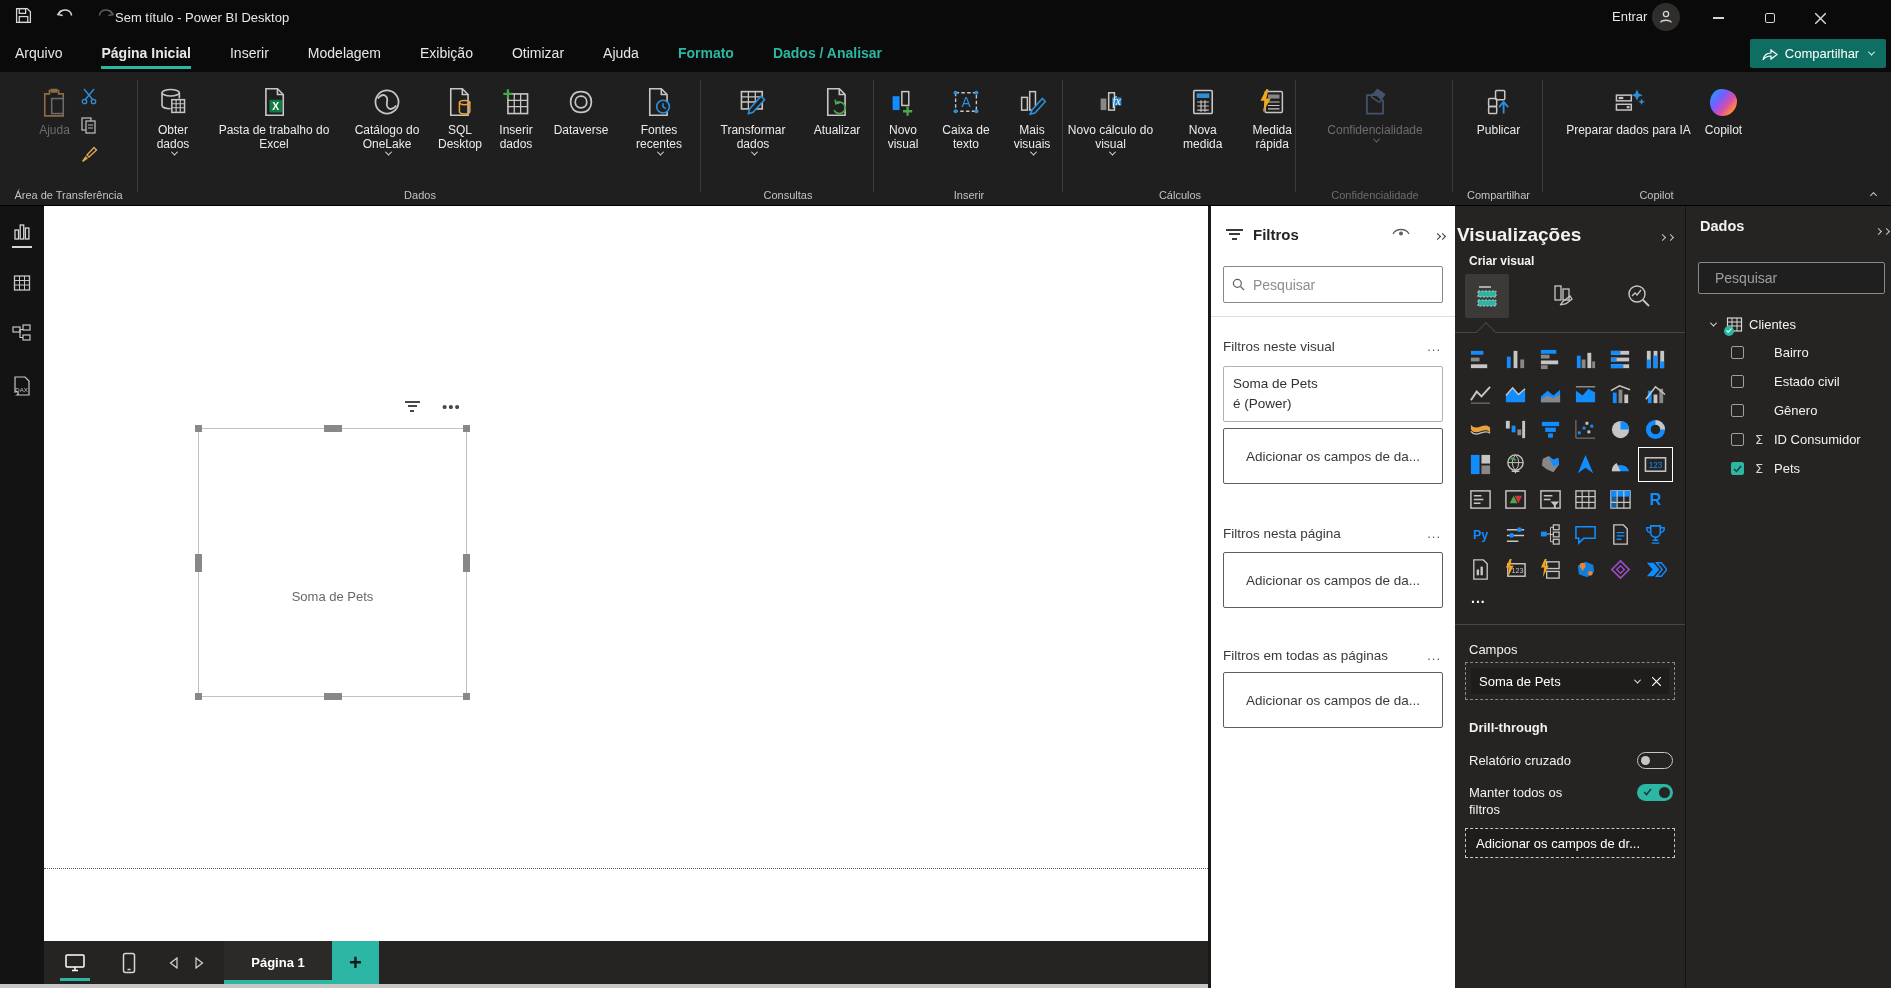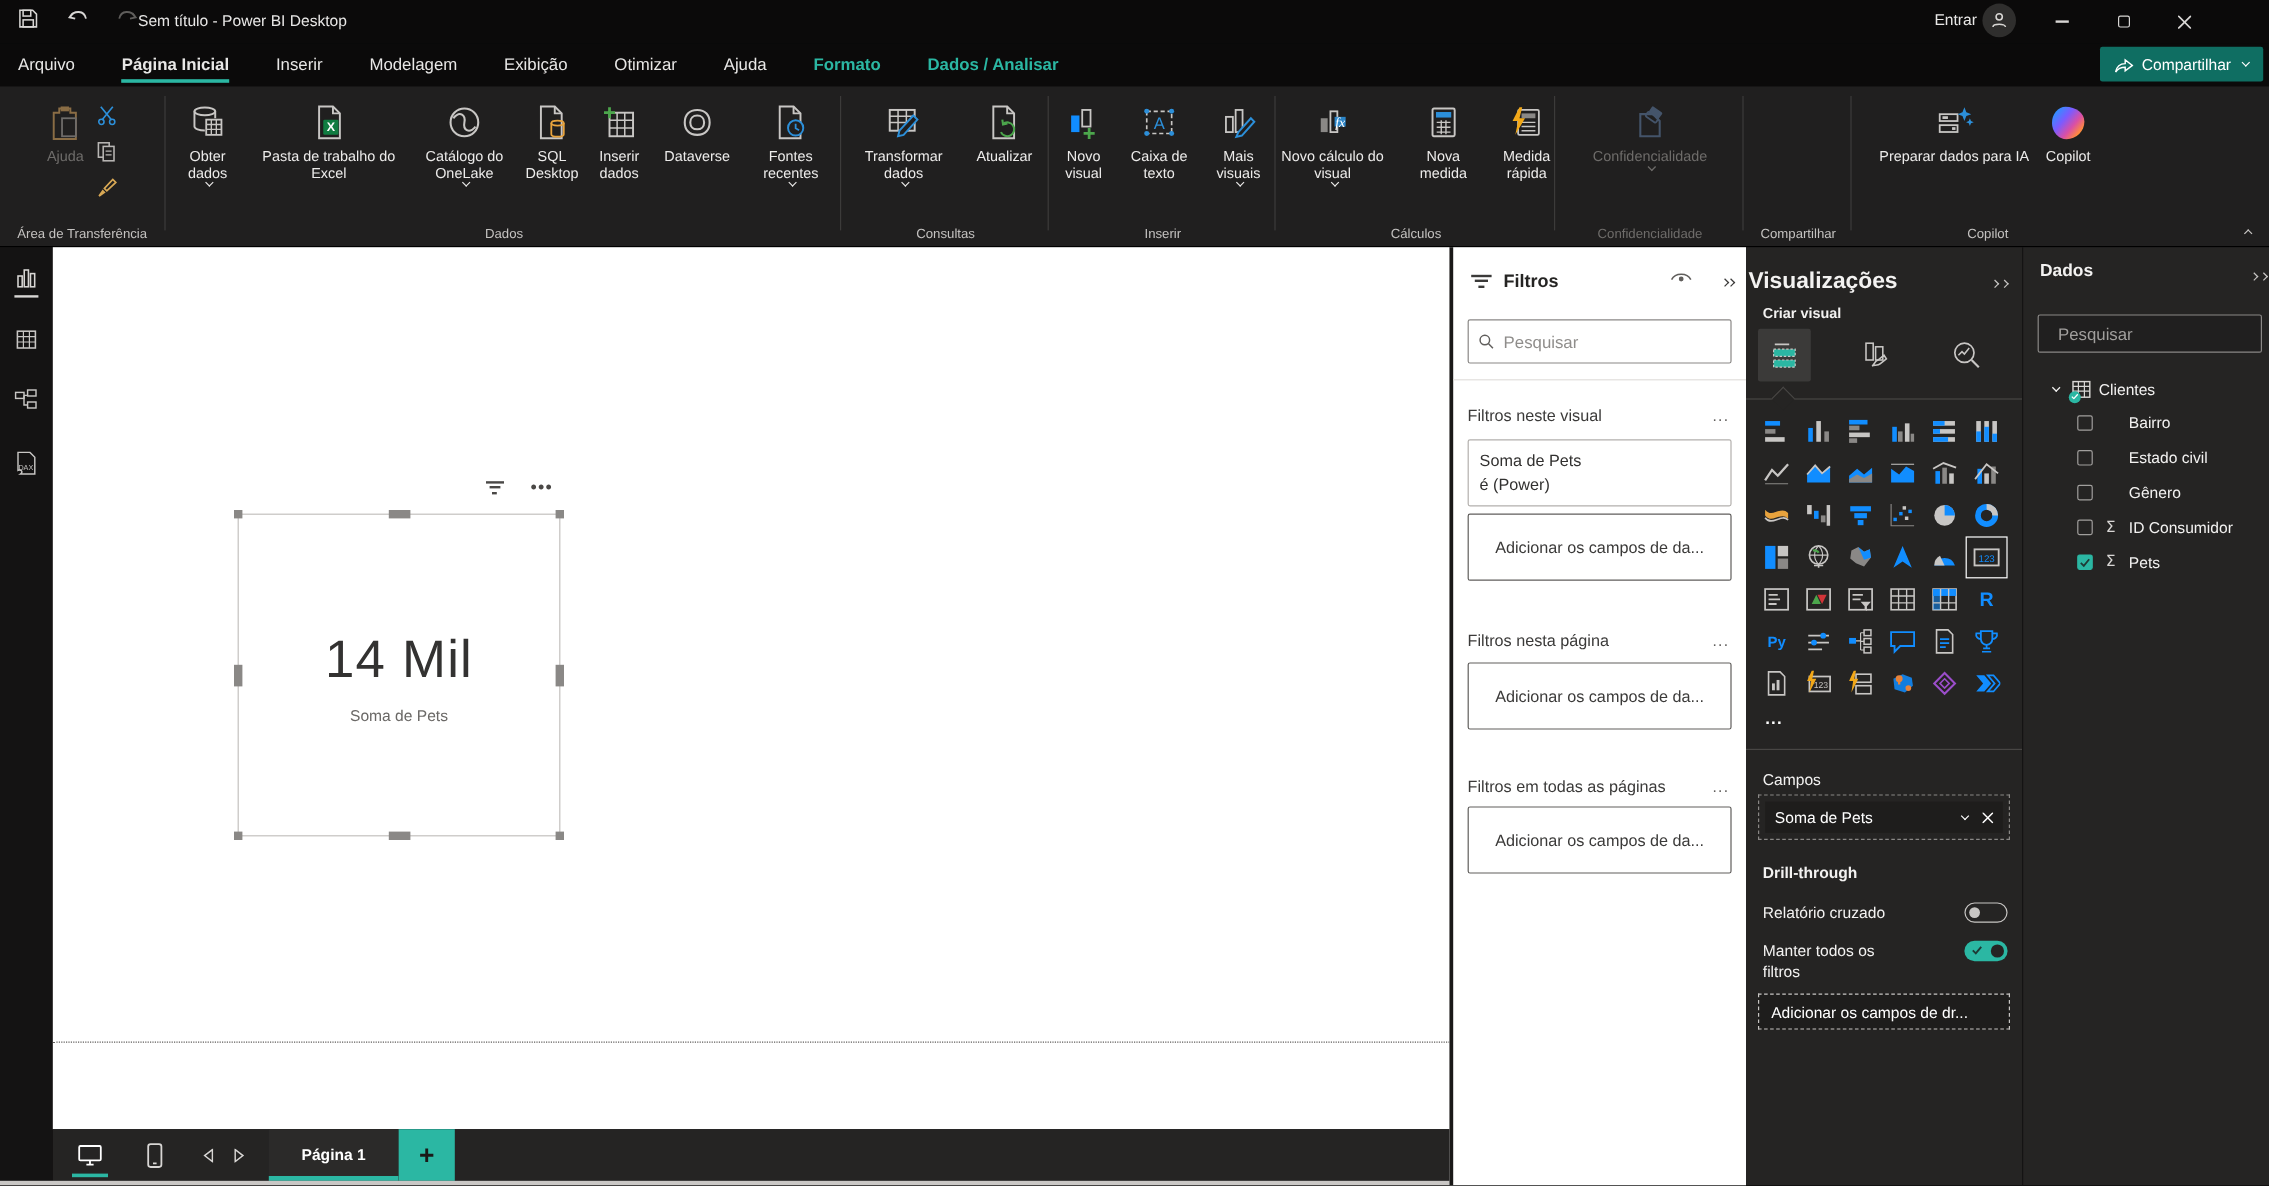--- a/index.html
+++ b/index.html
@@ -433,20 +433,33 @@
           </span>
           <span>Confidencialidade</span>
             <span class="chev"></span>
         </div>
       </div>
       <div class="grp-label dis">Confidencialidade</div>
     </div>
     <div class="vdiv" style="left:1452px"></div>
 
     <div class="grp" style="left:1455px;width:87px">
+      <div class="grp-content">
+        <div class="rbtn" style="width:70px">
+          <span class="ric">
+            <svg width="30" height="30" viewBox="0 0 26 26">
+                <rect x="10" y="3" width="8" height="8" rx="1" fill="none" stroke="#c8c6c4" stroke-width="1.3"></rect>
+                <rect x="4" y="10" width="7" height="7" rx="1" fill="none" stroke="#c8c6c4" stroke-width="1.3"></rect>
+                <rect x="4" y="17" width="7" height="6" rx="1" fill="none" stroke="#c8c6c4" stroke-width="1.3"></rect>
+                <path d="M17 23 v-9 M13 17.5 l4-4.5 4 4.5" fill="none" stroke="#2c8fd9" stroke-width="1.6"></path>
+              </svg>
+          </span>
+          <span>Publicar</span>
+        </div>
+      </div>
       <div class="grp-label">Compartilhar</div>
     </div>
     <div class="vdiv" style="left:1542px"></div>
 
     <div class="grp" style="left:1545px;width:223px">
       <div class="grp-content" style="gap:4px">
         <div class="rbtn" style="width:130px">
           <span class="ric">
             <svg width="32" height="30" viewBox="0 0 28 26">
                 <rect x="3" y="7" width="13" height="5" fill="none" stroke="#c8c6c4" stroke-width="1.3"></rect>
@@ -512,21 +525,20 @@
     </div>
     <div id="card-frame">
       <span class="handle" style="left:-4px;top:-4px"></span>
       <span class="handle" style="left:50%;top:-4px;margin-left:-9px;width:18px"></span>
       <span class="handle" style="right:-4px;top:-4px"></span>
       <span class="handle" style="left:-4px;top:50%;margin-top:-9px;height:18px"></span>
       <span class="handle" style="right:-4px;top:50%;margin-top:-9px;height:18px"></span>
       <span class="handle" style="left:-4px;bottom:-4px"></span>
       <span class="handle" style="left:50%;bottom:-4px;margin-left:-9px;width:18px"></span>
       <span class="handle" style="right:-4px;bottom:-4px"></span>
-      <div id="card-value">14 Mil</div>
       <div id="card-label">Soma de Pets</div>
     </div>
     <div id="page-edge"></div>
   </div>
 
   <div id="bottombar" class="abs">
     <span class="device-ico sel">
       <svg width="22" height="20" viewBox="0 0 22 20">
           <rect x="2" y="2" width="18" height="12" rx="1" fill="none" stroke="#fff" stroke-width="1.5"></rect>
           <path d="M8 17.5 h6 M11 14 v3.5" stroke="#fff" stroke-width="1.5"></path>

